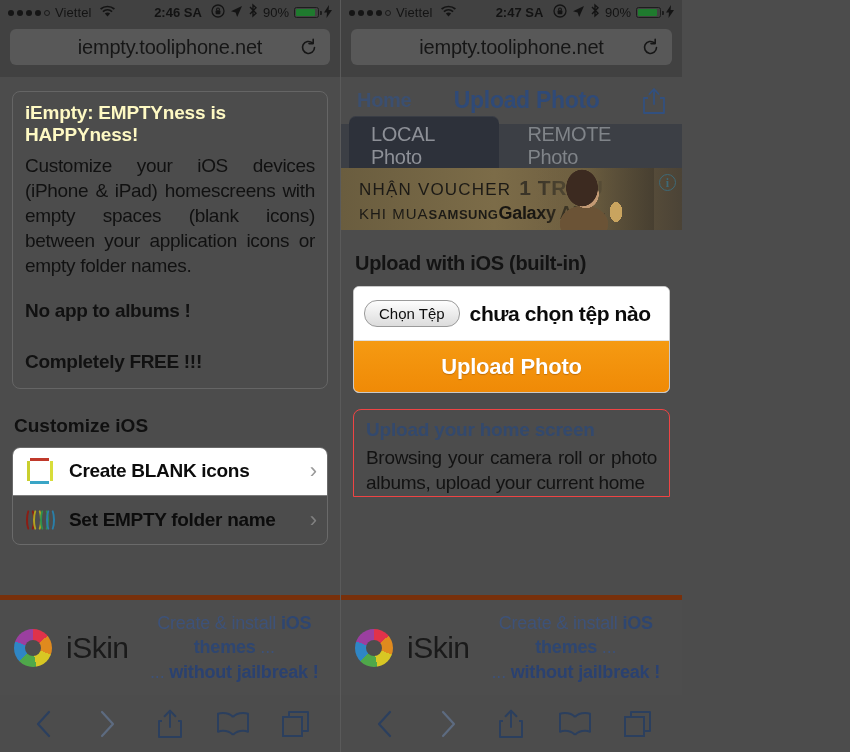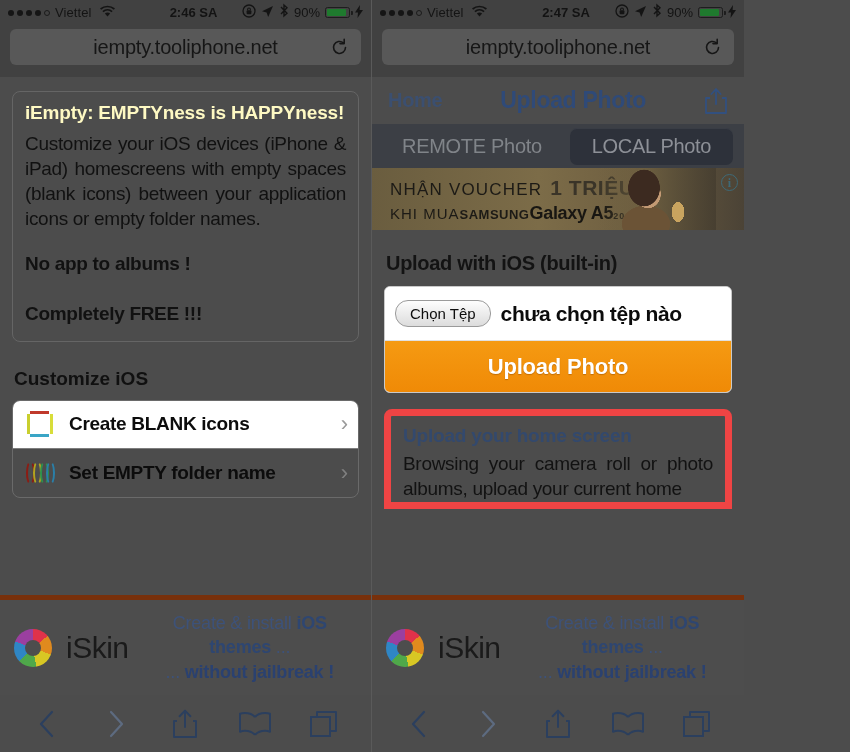--- a/index.html
+++ b/index.html
@@ -10,21 +10,21 @@
     overflow: hidden;
   }
   .screenshot {
     position: relative;
     width: 850px; height: 752px;
     background: #4c4c4c;
     display: flex;
   }
   .phone {
     position: relative;
-    width: 372px; height: 752px;
+    width: 341px; height: 752px;
     background: #4c4c4c;
     overflow: hidden;
     display: flex;
     flex-direction: column;
   }
   .phone.left { border-right: 1px solid #5a5a5a; }
 
   
   .statusbar {
     height: 25px;
@@ -307,21 +307,21 @@
     height: 52px;
     display: flex; align-items: center; justify-content: center;
     background: linear-gradient(#f59a12,#f08a06);
     color: #fff; font-size: 22px; font-weight: bold;
     letter-spacing: -.2px;
     text-shadow: 0 1px 1px rgba(120,60,0,.4);
     border-top: 1px solid #e0e0e0;
   }
   .notebox {
     margin-top: 16px;
-    border: 7px solid #ef4444;
+    border: 1px solid #ef4444;
     border-top-left-radius: 8px;
     border-top-right-radius: 8px;
     padding: 9px 12px 0 12px;
   }
   .notebox h2 {
     font-size: 19px; font-weight: bold; color: #33496d;
     margin-bottom: 4px; letter-spacing: -.2px;
   }
   .notebox p {
     font-size: 19px; color: #121212;
@@ -589,22 +589,22 @@
         <span class="share-ic">
           <svg width="24" height="28" viewBox="0 0 24 28">
               <path d="M6 11H2v15h20V11h-4" stroke="#32507f" stroke-width="1.8" fill="none" stroke-linejoin="round"></path>
               <path d="M12 17V2.5" stroke="#32507f" stroke-width="1.8" fill="none" stroke-linecap="round"></path>
               <path d="M7.4 7 12 2.2 16.6 7" stroke="#32507f" stroke-width="1.8" fill="none" stroke-linecap="round" stroke-linejoin="round"></path>
             </svg>
         </span>
       </div>
 
       <div class="segbar">
+        <span class="seg sel">LOCAL Photo</span>
         <span class="seg unsel">REMOTE Photo</span>
-        <span class="seg sel">LOCAL Photo</span>
       </div>
 
       <div class="ad">
         <div class="ad-girl"></div>
         <div class="ad-inner">
           <span class="l1">
             <span>NHẬN VOUCHER</span>
             <span class="big">1 TRIỆU</span>
           </span>
           <span class="l2">

